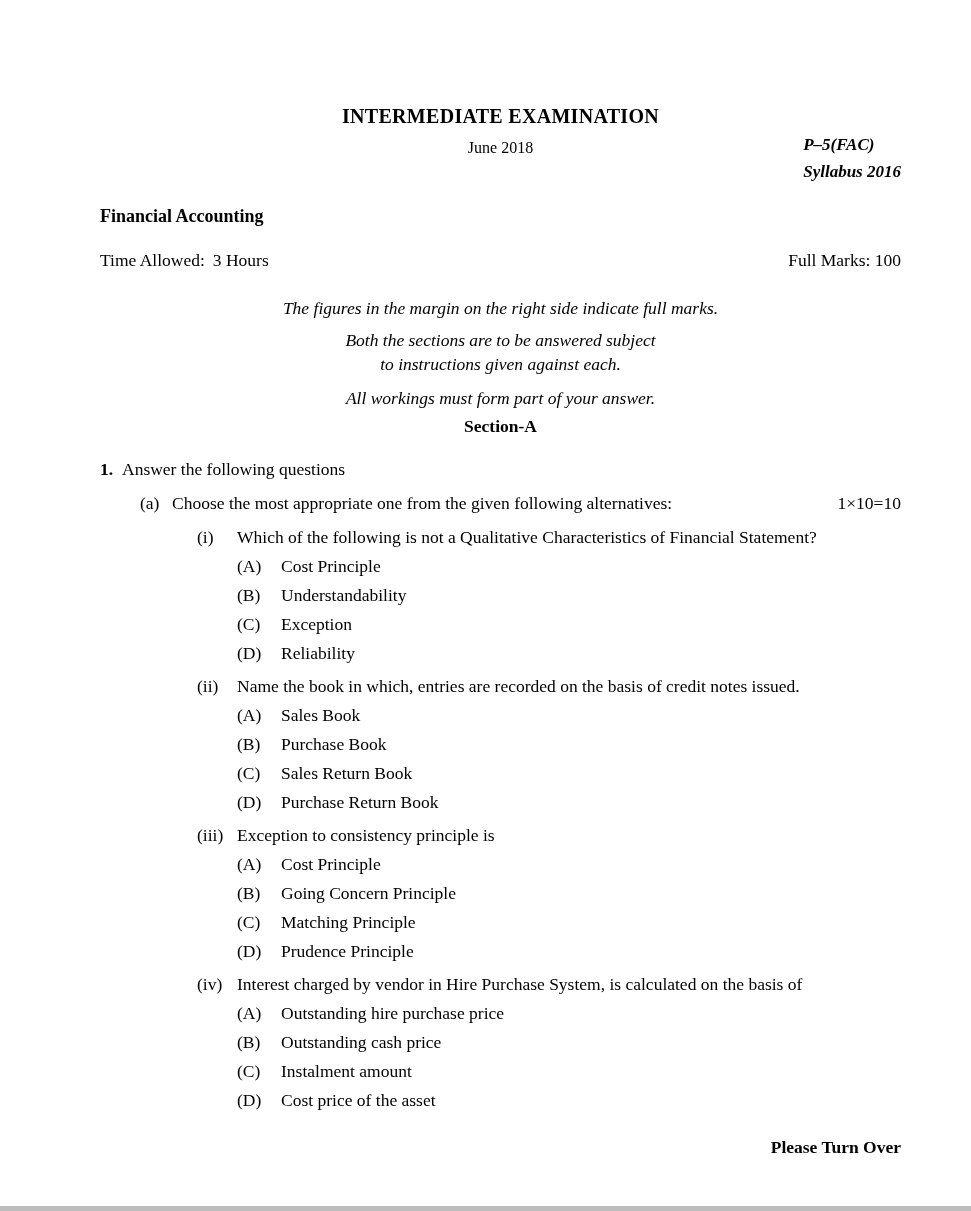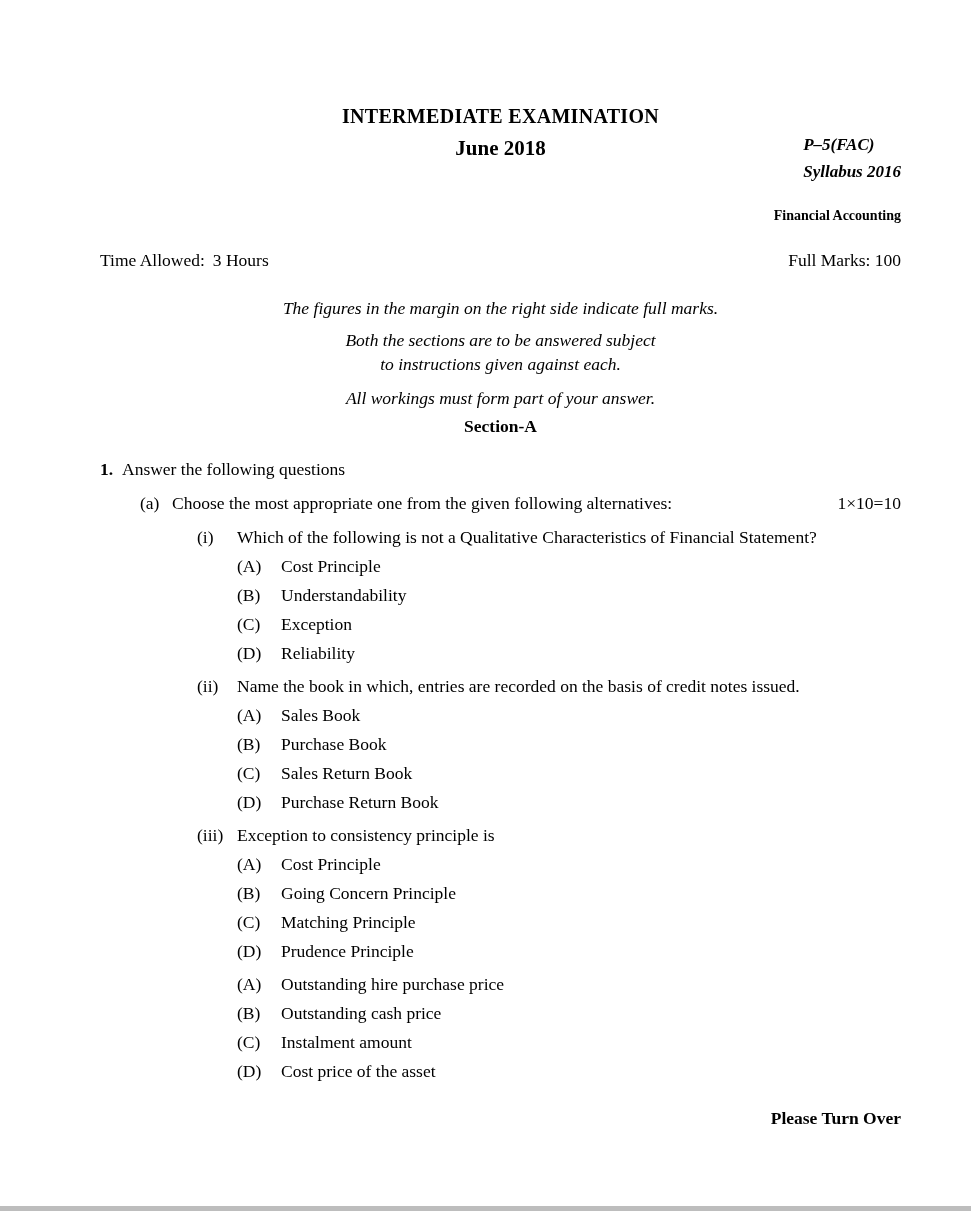--- a/index.html
+++ b/index.html
@@ -17,29 +17,29 @@
     overflow: hidden;
   }
   .title {
     text-align: center;
     font-weight: bold;
     font-size: 20px;
     line-height: 24px;
     letter-spacing: 0.3px;
   }
   .subhead-row { position: relative; margin-top: 8px; }
-  .date { text-align: center; font-size: 21px; line-height: 24px; font-weight: bold; }
+  .date { text-align: center; font-size: 16px; line-height: 24px; }
   .paper-code-block {
     position: absolute; right: 0; top: -5px;
     font-weight: bold; font-style: italic;
     font-size: 17px; line-height: 27px;
   }
   .subject {
-    text-align: right; font-weight: bold;
-    font-size: 14px; line-height: 24px; margin-top: 44px;
+    text-align: left; font-weight: bold;
+    font-size: 18px; line-height: 24px; margin-top: 44px;
   }
   .meta-row {
     display: flex; justify-content: space-between;
     font-size: 17.5px; line-height: 24px; margin-top: 20px;
   }
   .meta-left .val { margin-left: 8px; }
   .instr {
     text-align: center; font-style: italic;
     font-size: 17.5px; line-height: 24px;
   }
@@ -188,20 +188,24 @@
         <span class="opt-letter">(C)</span>
         <span>Matching Principle</span>
       </div>
       <div class="opt">
         <span class="opt-letter">(D)</span>
         <span>Prudence Principle</span>
       </div>
     </div>
 
     <div class="item">
+      <div class="item-q">
+        <span class="roman">(iv)</span>
+        <span class="item-text">Interest charged by vendor in Hire Purchase System, is calculated on the basis of</span>
+      </div>
       <div class="opt">
         <span class="opt-letter">(A)</span>
         <span>Outstanding hire purchase price</span>
       </div>
       <div class="opt">
         <span class="opt-letter">(B)</span>
         <span>Outstanding cash price</span>
       </div>
       <div class="opt">
         <span class="opt-letter">(C)</span>

